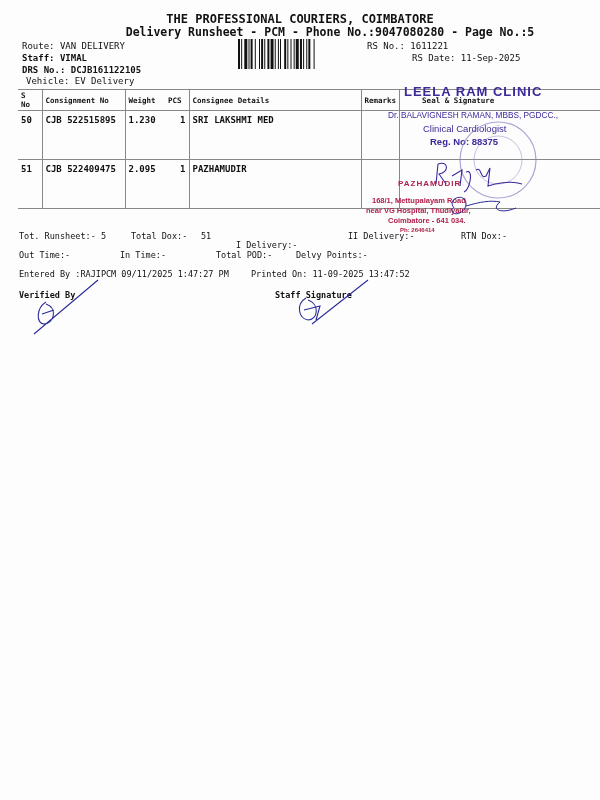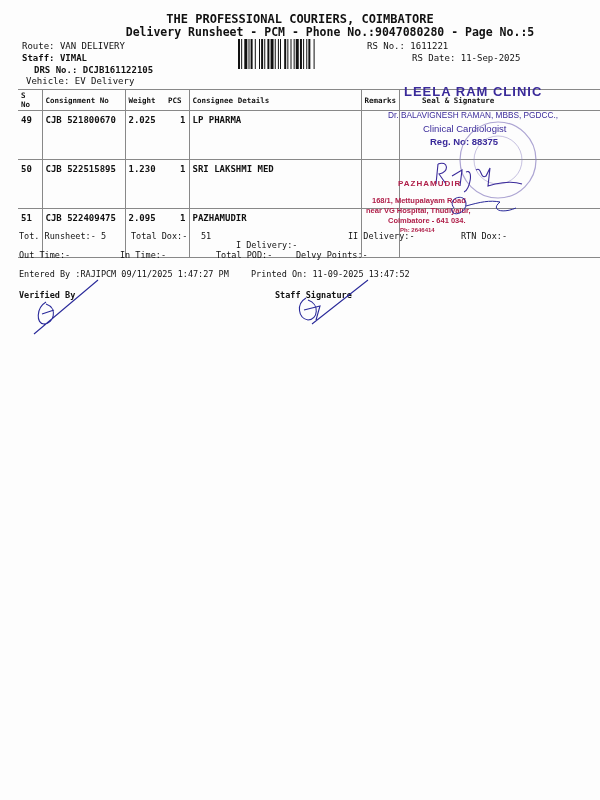--- a/index.html
+++ b/index.html
@@ -20,21 +20,21 @@
   .stamp { font-family:"Liberation Sans",sans-serif; }
 </style>
 </head>
 <body>
 
 <div class="abs t title1">THE PROFESSIONAL COURIERS, COIMBATORE</div>
 <div class="abs t title2">Delivery Runsheet - PCM - Phone No.:9047080280 - Page No.:5</div>
 
 <div class="abs t hdr" style="left:22px;top:41px;">Route: VAN DELIVERY</div>
 <div class="abs t hdr bold" style="left:22px;top:53px;">Staff: VIMAL</div>
-<div class="abs t hdr bold" style="left:22px;top:65px;margin-left:12px;">DRS No.: DCJB161122105</div>
+<div class="abs t hdr bold" style="left:22px;top:65px;">DRS No.: DCJB161122105</div>
 <div class="abs t hdr" style="left:26px;top:76px;">Vehicle: EV Delivery</div>
 
 <svg id="barcode" class="abs">
     <rect x="0" y="0" width="2" height="30" fill="#111"></rect>
     <rect x="3.1500000000000004" y="0" width="1" height="30" fill="#111"></rect>
     <rect x="6.300000000000001" y="0" width="3" height="30" fill="#111"></rect>
     <rect x="10.500000000000002" y="0" width="1" height="30" fill="#111"></rect>
     <rect x="12.600000000000003" y="0" width="2" height="30" fill="#111"></rect>
     <rect x="16.800000000000004" y="0" width="1" height="30" fill="#111"></rect>
     <rect x="21.000000000000007" y="0" width="1" height="30" fill="#111"></rect>
@@ -75,29 +75,20 @@
       <th>S No</th>
       <th>Consignment No</th>
       <th style="border-left:1px solid #888">Weight</th>
       <th style="border-left:none">PCS</th>
       <th>Consignee Details</th>
       <th>Remarks</th>
       <th style="padding-left:22px">Seal &amp; Signature</th>
     </tr>
   </thead>
   <tbody>
-    <tr>
-      <td>49</td>
-      <td>CJB 521800670</td>
-      <td>2.025</td>
-      <td style="border-left:none;text-align:right">1</td>
-      <td>LP PHARMA</td>
-      <td></td>
-      <td></td>
-    </tr>
     <tr>
       <td>50</td>
       <td>CJB 522515895</td>
       <td>1.230</td>
       <td style="border-left:none;text-align:right">1</td>
       <td>SRI LAKSHMI MED</td>
       <td></td>
       <td></td>
     </tr>
     <tr>

